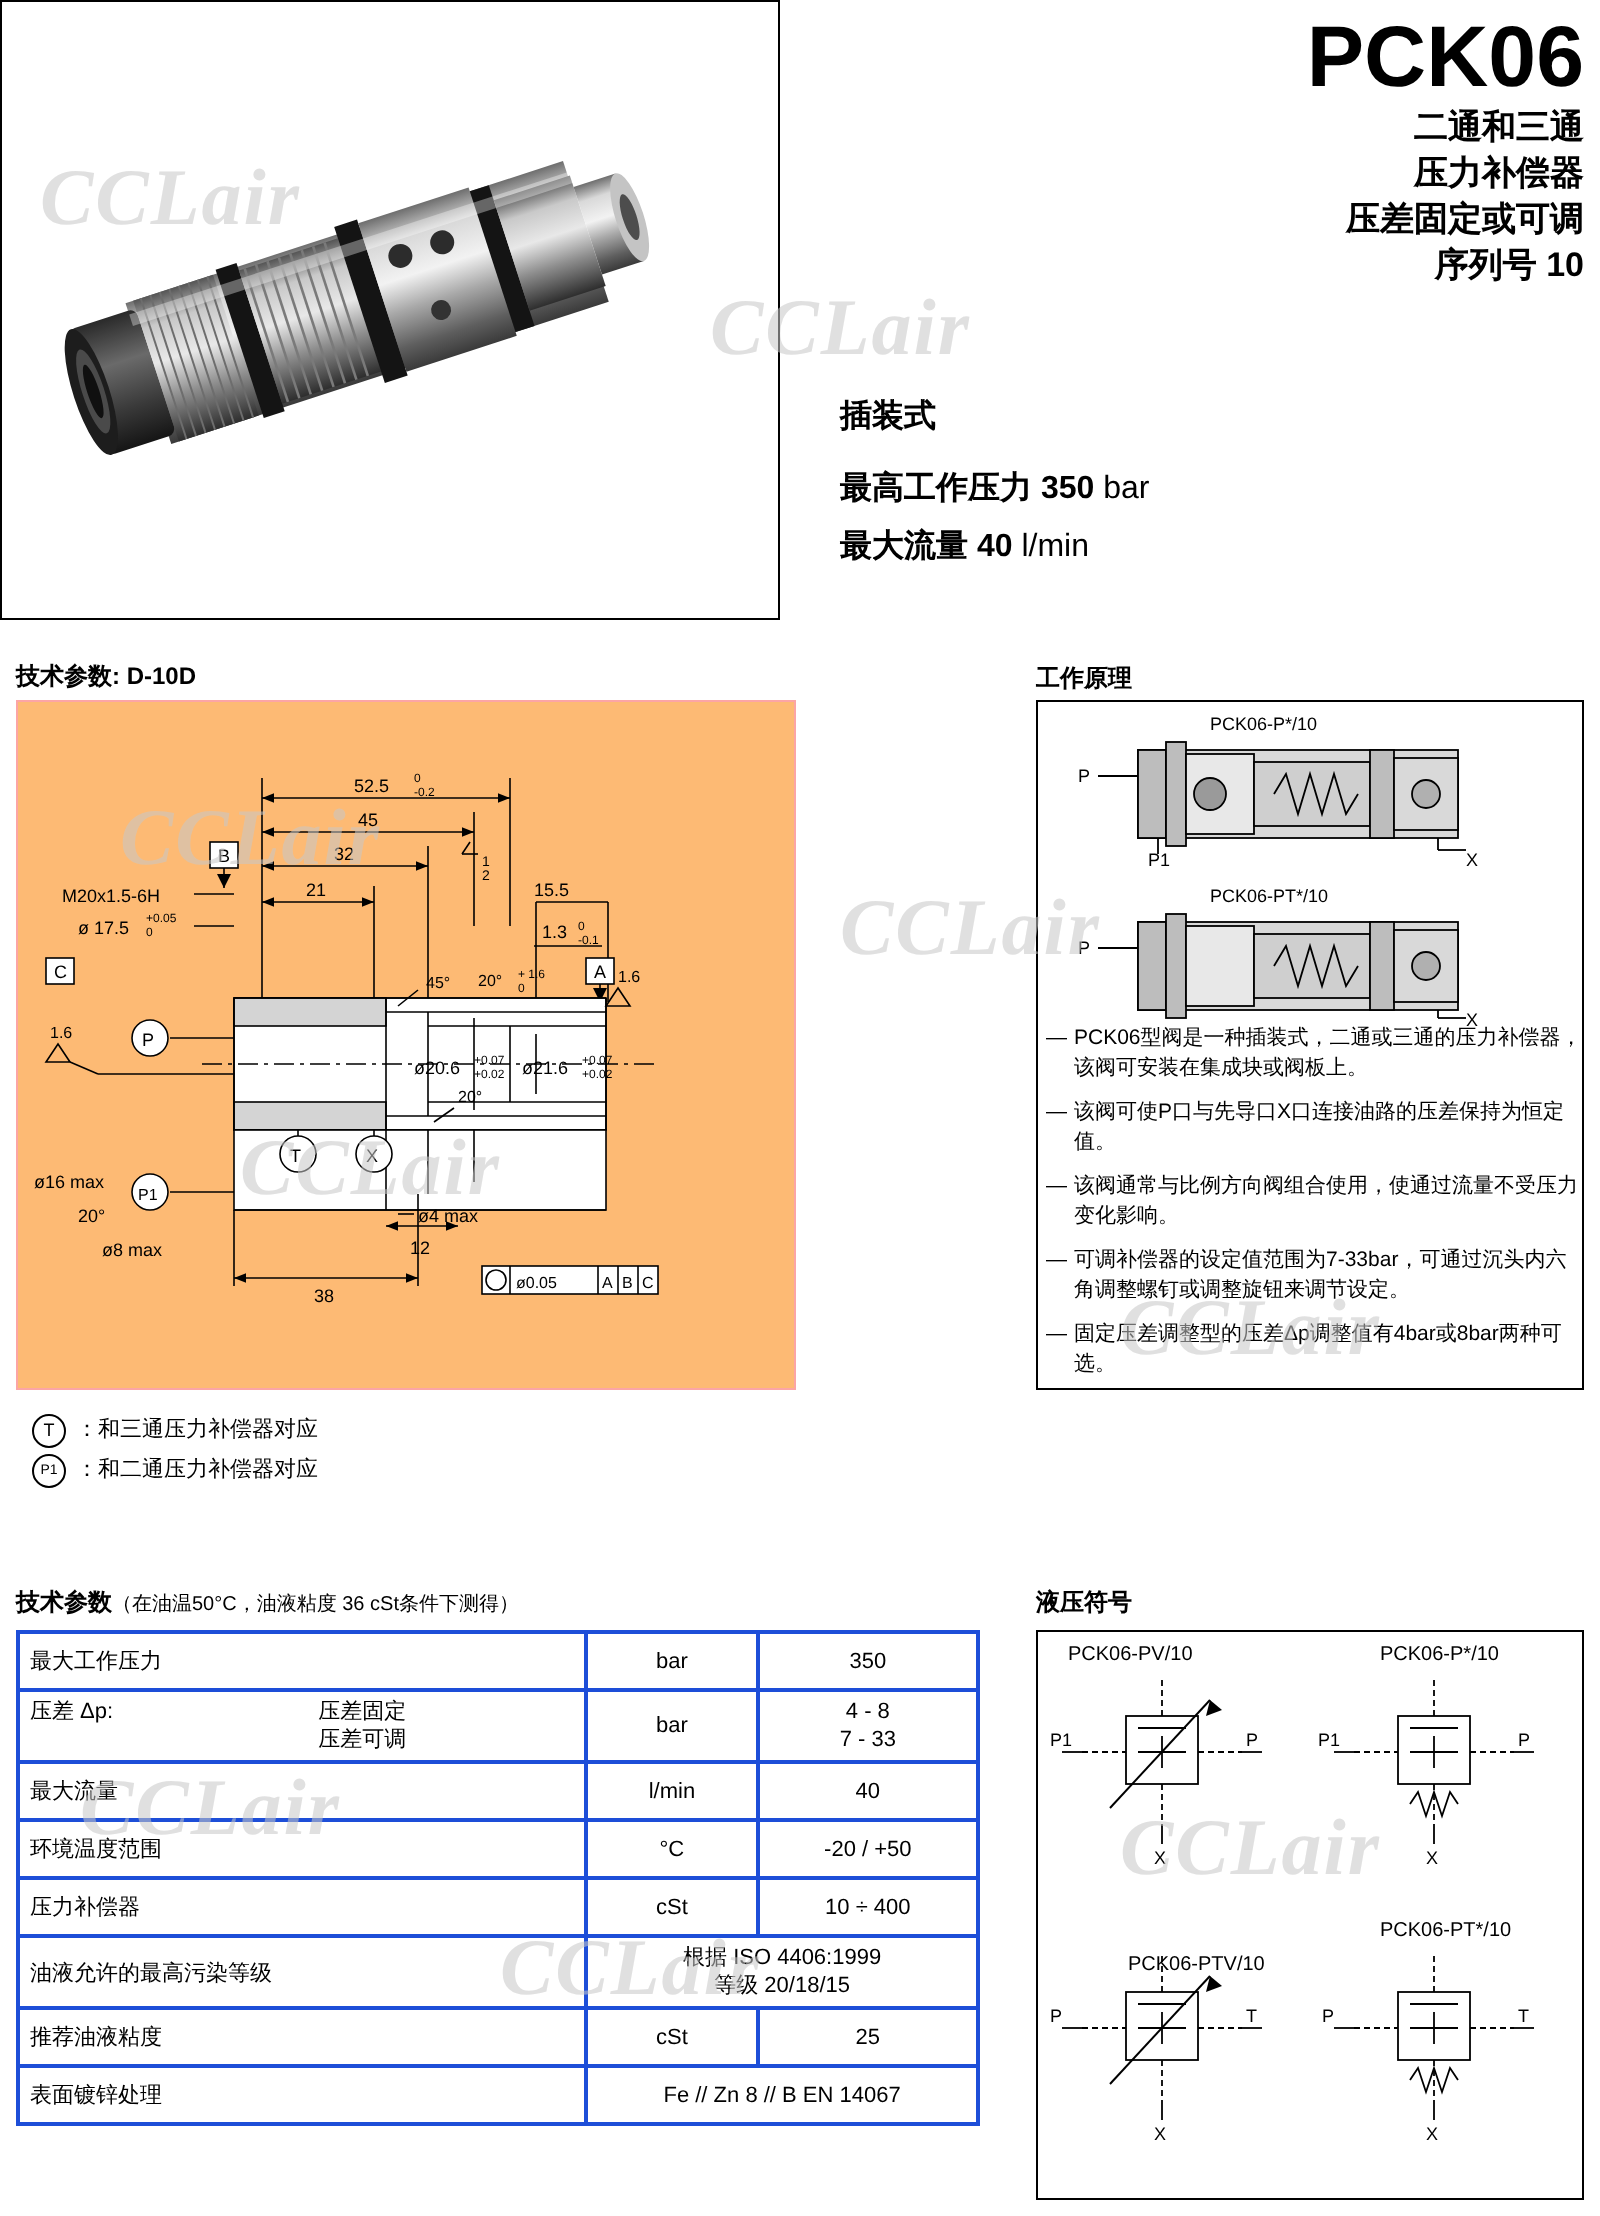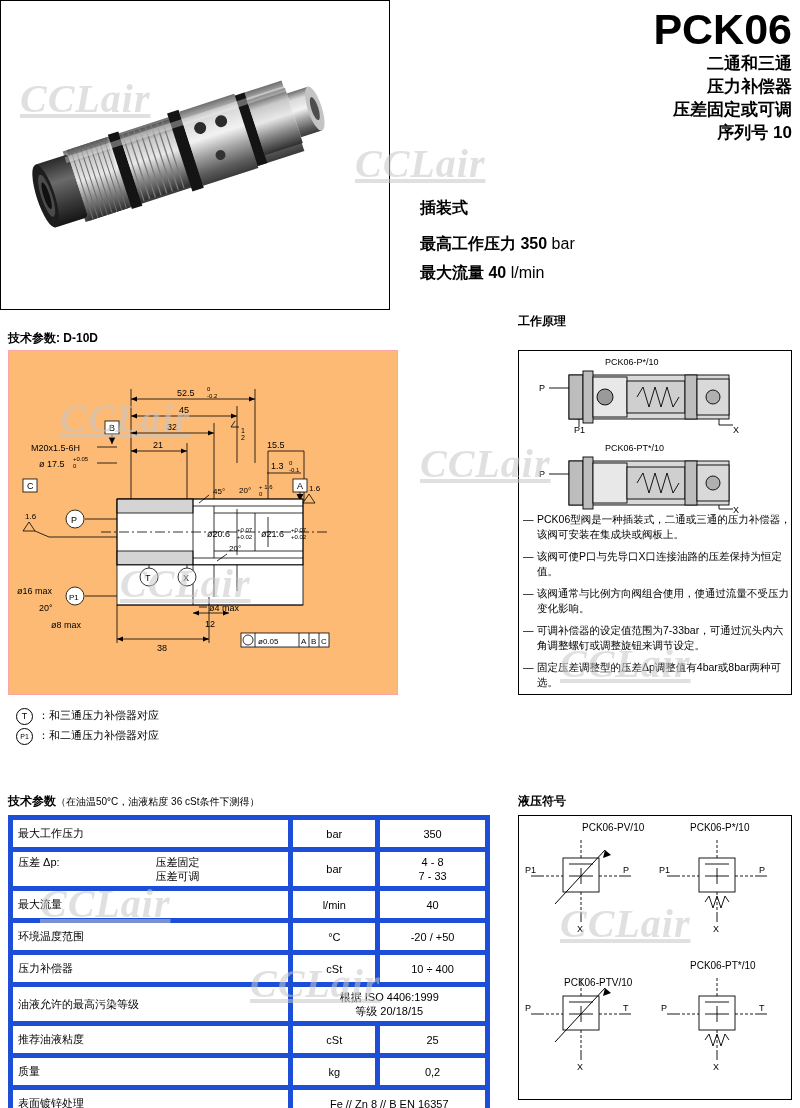--- a/index.html
+++ b/index.html
@@ -20,21 +20,20 @@
     font-style:italic;
     font-weight:bold;
     color:#c8c8c8;
     opacity:.55;
     font-size:40px;
     letter-spacing:1px;
     white-space:nowrap;
     pointer-events:none;
     user-select:none;
     z-index:5;
-    text-decoration:underline;
   }
 
   
   .hdr-photo-box{
     position:absolute;left:0;top:0;width:390px;height:310px;
     border:1px solid #000;box-sizing:border-box;background:#fff;
   }
   .valve-photo{position:absolute;left:28px;top:58px;width:330px;height:185px;}
   .title-block{position:absolute;right:8px;top:6px;text-align:right;}
   .title-main{font-size:43px;font-weight:bold;letter-spacing:0px;line-height:46px;}
@@ -65,21 +64,21 @@
   }
   .princ-text{position:absolute;left:523px;top:512px;width:268px;font-size:10.5px;line-height:15px;}
   .princ-text .li{display:flex;margin-bottom:7px;}
   .princ-text .dash{flex:0 0 14px;}
 
   
   .spec-tbl{
     position:absolute;left:8px;top:815px;width:482px;
     border-collapse:collapse;font-size:11px;
   }
-  .spec-tbl td{border:5px solid #1d4ed8;padding:3px 5px;height:21px;}
+  .spec-tbl td{border:2px solid #1d4ed8;padding:3px 5px;height:21px;}
   .spec-tbl .c-name{width:292px;}
   .spec-tbl .c-unit{width:80px;text-align:center;}
   .spec-tbl .c-val{width:108px;text-align:center;}
   .two-line{line-height:14px;}
 
   
   .sym-box{
     position:absolute;left:518px;top:815px;width:274px;height:285px;
     border:1px solid #000;box-sizing:border-box;background:#fff;
   }
@@ -197,21 +196,21 @@
       <span class="unit">bar</span>
     </div>
     <div class="l3">
       <span>最大流量</span>
       <span>40</span>
       <span class="unit">l/min</span>
     </div>
   </div>
 
   <div class="sec-label" style="left:8px;top:330px;">技术参数: D-10D</div>
-  <div class="sec-label" style="left:518px;top:313px;">工作原理</div>
+  <div class="sec-label" style="left:518px;top:331px;">工作原理</div>
   <div class="sec-label" style="left:8px;top:793px;">
     <span>技术参数</span><span class="norm">（在油温50°C，油液粘度 36 cSt条件下测得）</span>
   </div>
   <div class="sec-label" style="left:518px;top:793px;">液压符号</div>
 
   <div class="draw-box">
     <svg width="388" height="343" viewBox="0 0 388 343">
       <g class="ln" stroke-width="0.8" font-family="Liberation Sans, sans-serif" font-size="9">
 
         <line x1="122" y1="38" x2="122" y2="190"></line>
@@ -494,27 +493,22 @@
           <div>根据 ISO 4406:1999</div>
           <div>等级 20/18/15</div>
         </td>
       </tr>
       <tr>
         <td class="c-name">推荐油液粘度</td>
         <td class="c-unit">cSt</td>
         <td class="c-val">25</td>
       </tr>
       <tr>
-        <td class="c-name">质量</td>
-        <td class="c-unit">kg</td>
-        <td class="c-val">0,2</td>
-      </tr>
-      <tr>
         <td class="c-name">表面镀锌处理</td>
-        <td class="c-unit" colspan="2" style="text-align:center;">Fe // Zn 8 // B   EN 16357</td>
+        <td class="c-unit" colspan="2" style="text-align:center;">Fe // Zn 8 // B   EN 14067</td>
       </tr>
     </tbody>
   </table>
 
   <div class="sym-box">
     <svg width="272" height="283" viewBox="0 0 272 283">
       <g stroke="#000" fill="none" stroke-width="0.9" font-family="Liberation Sans, sans-serif" font-size="9">
 
         <rect x="44" y="42" width="36" height="34" fill="#fff"></rect>
         <line x1="50" y1="48" x2="74" y2="48" stroke-dasharray="0"></line>
@@ -581,18 +575,18 @@
         <line x1="148" y1="198" x2="158" y2="198"></line>
         <line x1="238" y1="198" x2="248" y2="198"></line>
         <line x1="198" y1="236" x2="198" y2="244"></line>
         <text x="142" y="195" stroke="none" fill="#000">P</text>
         <text x="240" y="195" stroke="none" fill="#000">T</text>
         <text x="194" y="254" stroke="none" fill="#000">X</text>
       </g>
     </svg>
   </div>
 
-  <div class="sym-cap" style="left:582px;top:822px;">PCK06-PV/10</div>
+  <div class="sym-cap" style="left:534px;top:822px;">PCK06-PV/10</div>
   <div class="sym-cap" style="left:690px;top:822px;">PCK06-P*/10</div>
   <div class="sym-cap" style="left:552px;top:977px;padding-left:12px;">PCK06-PTV/10</div>
   <div class="sym-cap" style="left:690px;top:960px;">PCK06-PT*/10</div>
 
 </div>
 
 </body></html>

